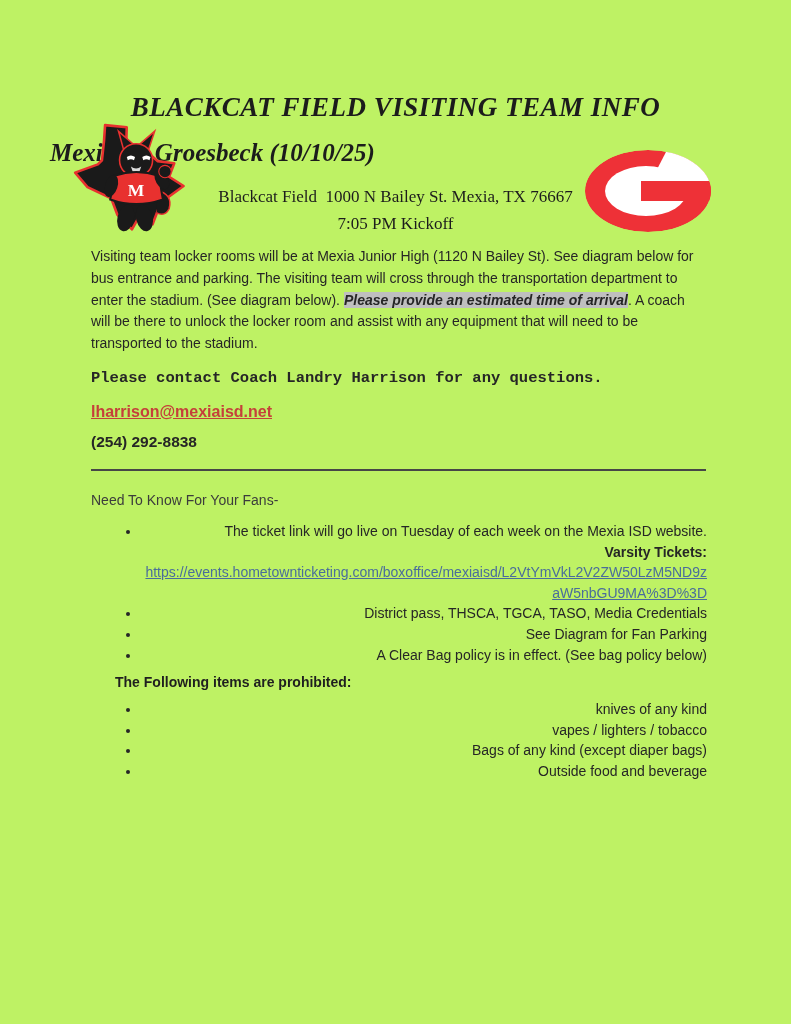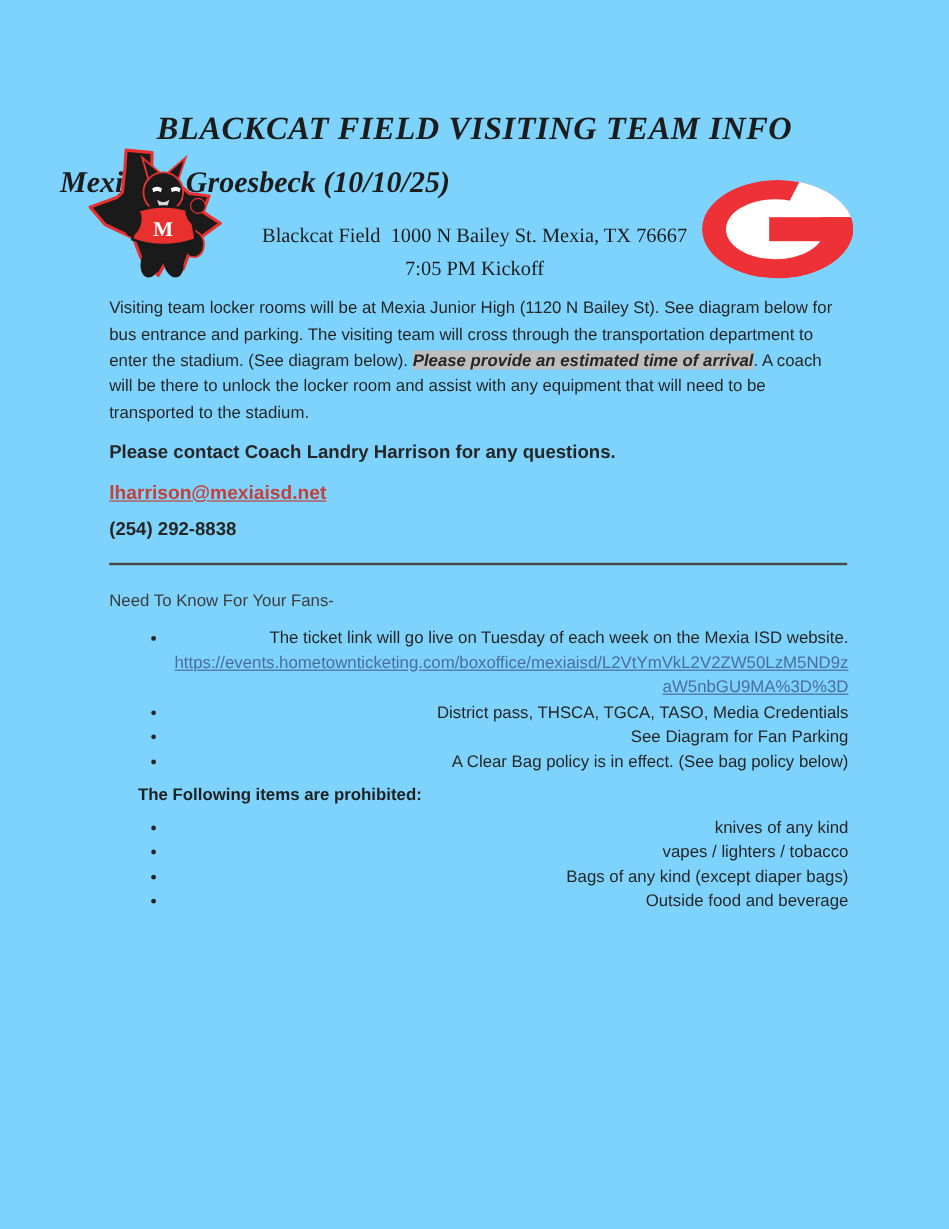--- a/index.html
+++ b/index.html
@@ -1,21 +1,21 @@
 <!DOCTYPE html>
 <html><head>
 <meta charset="utf-8">
 <style>
   * { margin: 0; padding: 0; box-sizing: border-box; }
   html, body { background: #888; }
   .page {
     position: relative;
     width: 791px;
     height: 1024px;
-    background: #7dd3fc;
+    background: #bef264;
     margin: 0 auto;
     overflow: hidden;
     font-family: "Liberation Sans", sans-serif;
     color: #262626;
   }
   
   .title {
     position: absolute;
     top: 92px; left: 0; width: 791px;
     text-align: center;
@@ -61,21 +61,21 @@
   .intro {
     font-size: 14px;
     line-height: 21.8px;
     color: #262626;
   }
   .intro .hl {
     background: #bfbfbf;
     font-weight: bold;
     font-style: italic;
   }
-  .contact-heading { margin-top: 14px; font-weight: bold; font-size: 15.5px; }
+  .contact-heading { margin-top: 14px; font-weight: bold; font-size: 15.5px; font-family: Liberation Mono, monospace; }
   .email-line { margin-top: 16px; }
   .email-line a {
     color: #c5403a;
     font-weight: bold;
     font-size: 16px;
     text-decoration: underline;
     cursor: pointer;
   }
   .phone { margin-top: 12px; font-weight: bold; font-size: 15.5px; }
   .rule { margin-top: 18px; border-top: 2px solid #474747; width: 615px; }
@@ -166,20 +166,21 @@
 
     <div class="phone">(254) 292-8838</div>
 
     <div class="rule"></div>
 
     <div class="fans-heading">Need To Know For Your Fans-</div>
 
     <ul class="blist">
       <li>
         <div>The ticket link will go live on Tuesday of each week on the Mexia ISD website.</div>
+        <div class="vt-label">Varsity Tickets:</div>
         <div class="ticket-link">
           <a>https://events.hometownticketing.com/boxoffice/mexiaisd/L2VtYmVkL2V2ZW50LzM5ND9zaW5nbGU9MA%3D%3D</a>
         </div>
       </li>
       <li>District pass, THSCA, TGCA, TASO, Media Credentials</li>
       <li>See Diagram for Fan Parking</li>
       <li>A Clear Bag policy is in effect. (See bag policy below)</li>
     </ul>
 
     <div class="prohibited-heading">The Following items are prohibited:</div>

